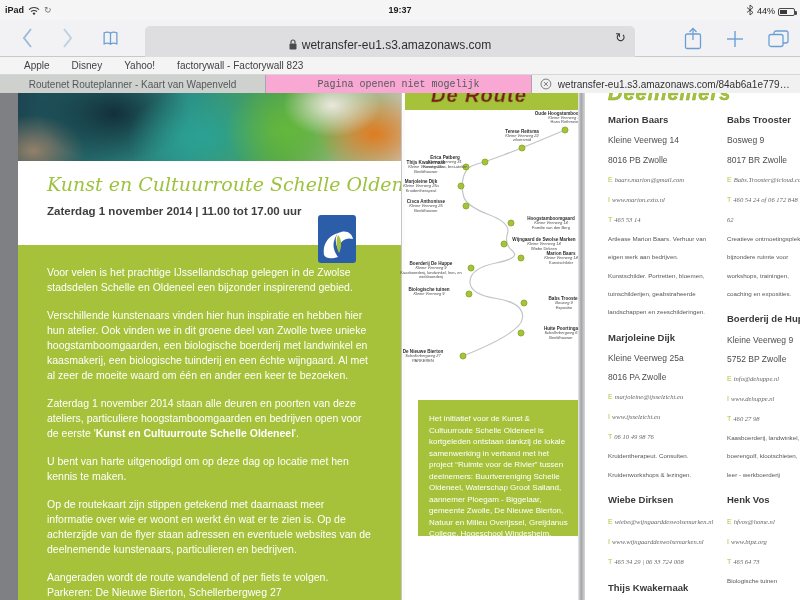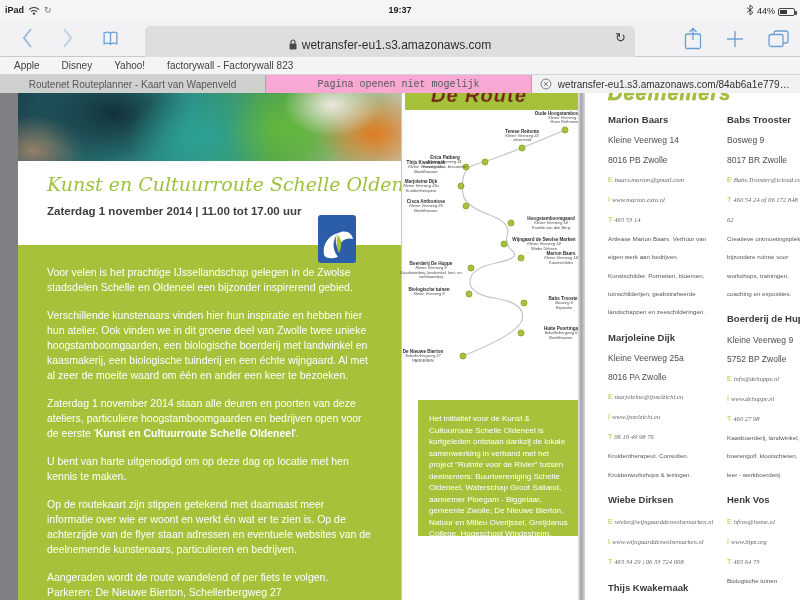--- a/index.html
+++ b/index.html
@@ -22,21 +22,21 @@
   .toolbar { position:absolute; top:20px; left:0; width:800px; height:37px;
     background:#f2f2f4; border-bottom:1px solid #c9c9cb; }
   .nav-btn { position:absolute; top:8px; cursor:default; }
   .url-field { position:absolute; left:145px; top:6px; width:490px; height:37px;
     background:#dedee1; border-radius:5px; display:flex; align-items:center; justify-content:center;
     font-size:12px; color:#2f2f31; gap:5px; }
   .url-reload { position:absolute; right:9px; top:4px; font-size:13px; color:#3c3c3e; }
 
   
   .bookmarks-bar { position:absolute; top:57px; left:0; width:800px; height:18px;
-    background:#f4f4f5; display:flex; align-items:center; gap:22px; padding-left:14px;
+    background:#f4f4f5; display:flex; align-items:center; gap:22px; padding-left:24px;
     font-size:10px; color:#3f3f41; border-bottom:1px solid #d6d6d8; }
 
   
   .tab-bar { position:absolute; top:75px; left:0; width:800px; height:18px; display:flex;
     background:#c6c8c9; border-bottom:1px solid #9e9ea1; }
   .tab { width:266px; height:18px; display:flex; align-items:center; justify-content:center;
     font-size:10px; color:#55585a; border-right:1px solid #a8a8ab; overflow:hidden;
     white-space:nowrap; text-overflow:ellipsis; padding:0 8px; }
   .tab.t1 { background:#ced1cd; }
   .tab.t2 { background:#f9a8d4;font-family:Liberation Mono, monospace; }

